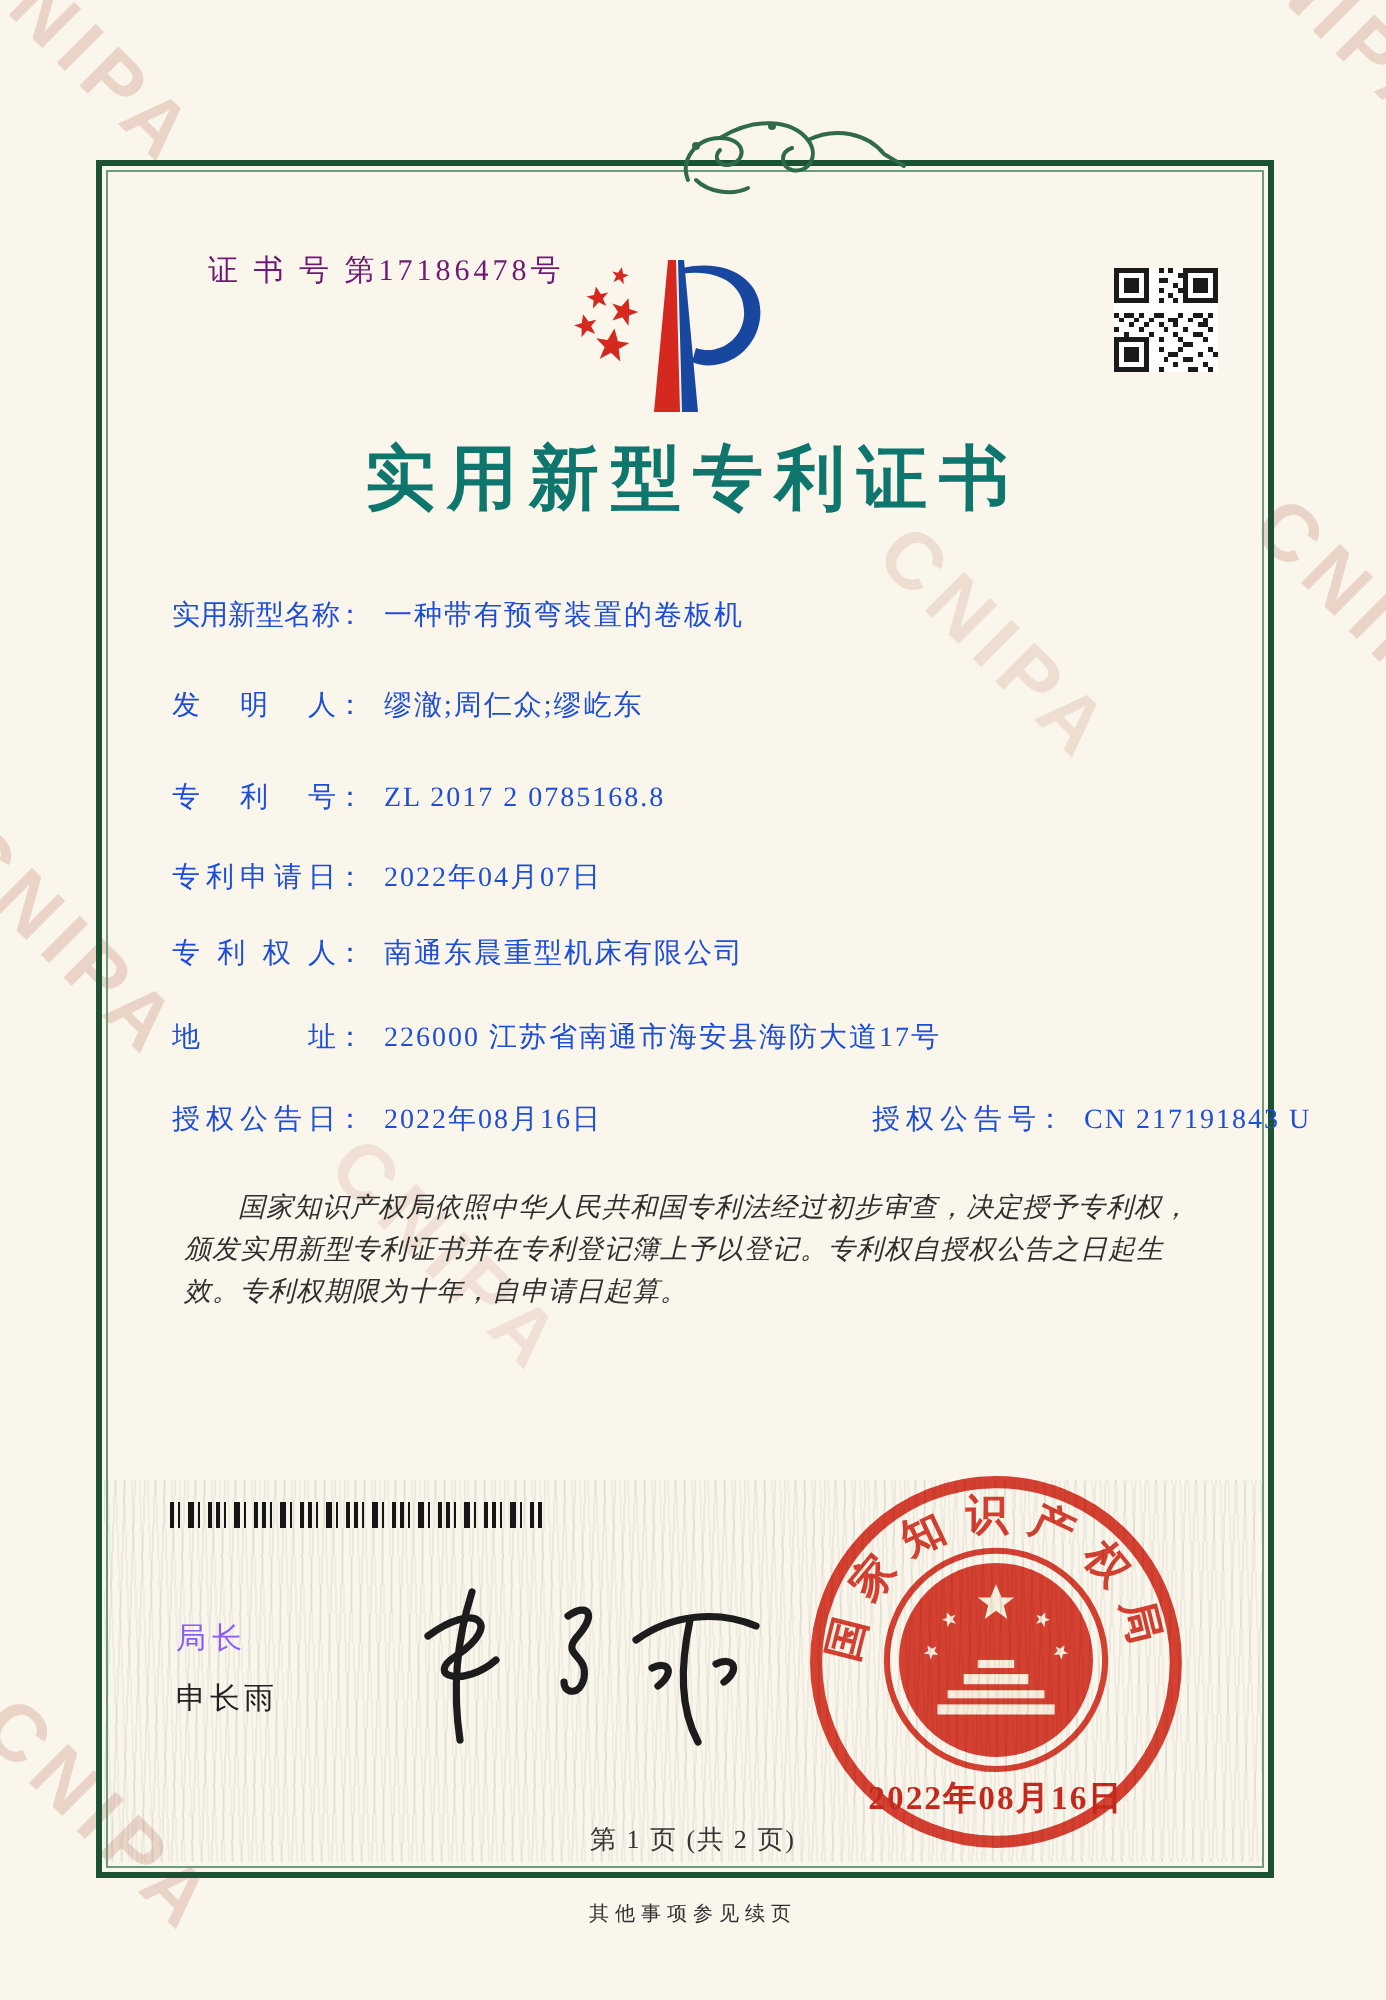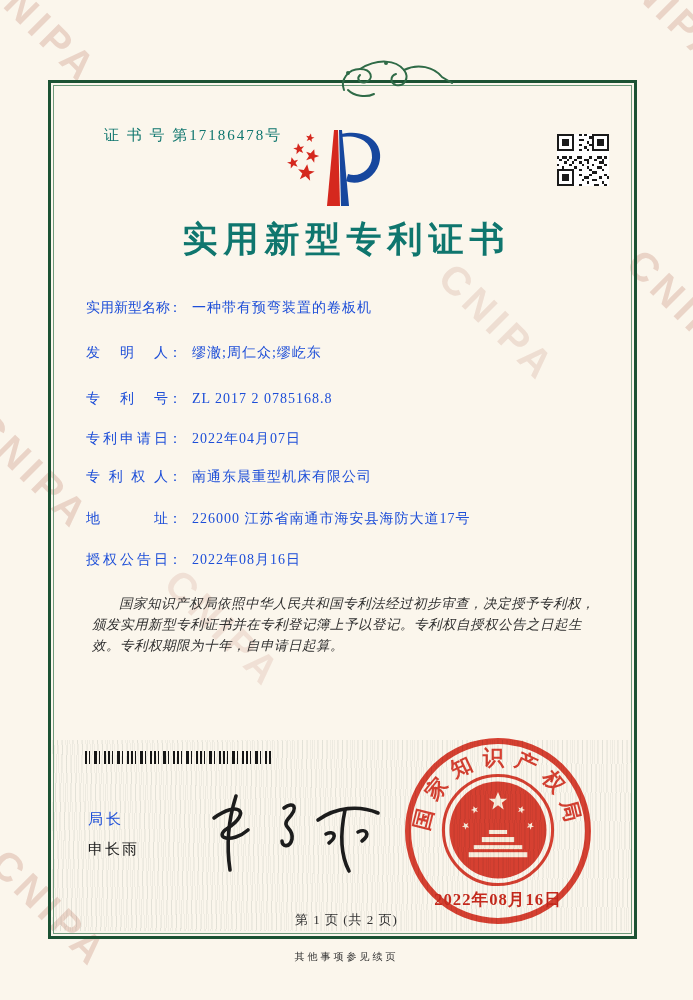--- a/index.html
+++ b/index.html
@@ -26,21 +26,21 @@
   .wm6{left:424px;top:300px;color:rgba(213,170,156,0.32);}
   .wm7{left:150px;top:606px;color:rgba(213,170,156,0.28);}
   
   .frame{
     position:absolute;left:48px;top:80px;width:583px;height:853px;
     border:3px solid #1b5233;z-index:2;
   }
   .frame-inner{position:absolute;inset:2px;border:1px solid #6f9b7c;}
   .ornament{position:absolute;left:338px;top:54px;z-index:3;}
   
-  .cert-no{position:absolute;left:104px;top:126px;font-size:15px;letter-spacing:2px;color:#0f766e;z-index:3;}
+  .cert-no{position:absolute;left:104px;top:126px;font-size:15px;letter-spacing:2px;color:#701a75;z-index:3;}
   .logo{position:absolute;left:283px;top:128px;z-index:3;}
   .qr{position:absolute;left:557px;top:134px;z-index:3;}
   .title{
     position:absolute;left:0;top:216px;width:100%;text-align:center;
     font-size:35px;font-weight:700;letter-spacing:6px;color:#0f766e;z-index:3;
   }
   
   .field-row{position:absolute;left:86px;font-size:14px;color:#1d4ed8;z-index:3;white-space:nowrap;}
   .flabel{display:inline-block;width:82px;text-align:justify;text-align-last:justify;}
   .fvalue{padding-left:10px;letter-spacing:1px;}
@@ -65,21 +65,21 @@
   .barcode{
     position:absolute;left:85px;top:751px;width:186px;height:13px;z-index:3;
     background:
       repeating-linear-gradient(90deg,
         #161616 0 2px, transparent 2px 4px,
         #161616 4px 5px, transparent 5px 9px,
         #161616 9px 12px, transparent 12px 14px,
         #161616 14px 15px, transparent 15px 19px,
         #161616 19px 21px, transparent 21px 23px);
   }
-  .director-title{position:absolute;left:88px;top:810px;font-size:15px;letter-spacing:3px;color:#1d4ed8;z-index:4;}
+  .director-title{position:absolute;left:88px;top:810px;font-size:15px;letter-spacing:3px;color:#8b5cf6;z-index:4;}
   .director-name{position:absolute;left:88px;top:840px;font-size:15px;letter-spacing:2px;color:#222;z-index:4;}
   .signature{position:absolute;left:196px;top:786px;z-index:4;}
   .seal{position:absolute;left:402px;top:737px;z-index:5;mix-blend-mode:multiply;opacity:0.95;}
   
   .page-info{position:absolute;left:0;top:911px;width:100%;text-align:center;font-size:13px;letter-spacing:1px;color:#333;z-index:4;}
   .cont-note{position:absolute;left:0;top:950px;width:100%;text-align:center;font-size:10px;letter-spacing:3px;color:#2f2f2f;z-index:3;}
 </style>
 </head>
 <body>
 
@@ -210,20 +210,23 @@
   <span class="flabel">专利申请日</span><span>：</span><span class="fvalue">2022年04月07日</span>
 </div>
 <div class="field-row r4">
   <span class="flabel">专利权人</span><span>：</span><span class="fvalue">南通东晨重型机床有限公司</span>
 </div>
 <div class="field-row r5">
   <span class="flabel">地址</span><span>：</span><span class="fvalue">226000 江苏省南通市海安县海防大道17号</span>
 </div>
 <div class="field-row r6">
   <span class="flabel">授权公告日</span><span>：</span><span class="fvalue">2022年08月16日</span>
+  <span class="grant-right">
+    <span class="flabel">授权公告号</span><span>：</span><span class="fvalue">CN 217191843 U</span>
+  </span>
 </div>
 
 <div class="legal">
   <p>国家知识产权局依照中华人民共和国专利法经过初步审查，决定授予专利权，颁发实用新型专利证书并在专利登记簿上予以登记。专利权自授权公告之日起生效。专利权期限为十年，自申请日起算。</p>
 </div>
 
 <div class="waves"></div>
 <div class="barcode"></div>
 
 <div class="director-title">局长</div>

